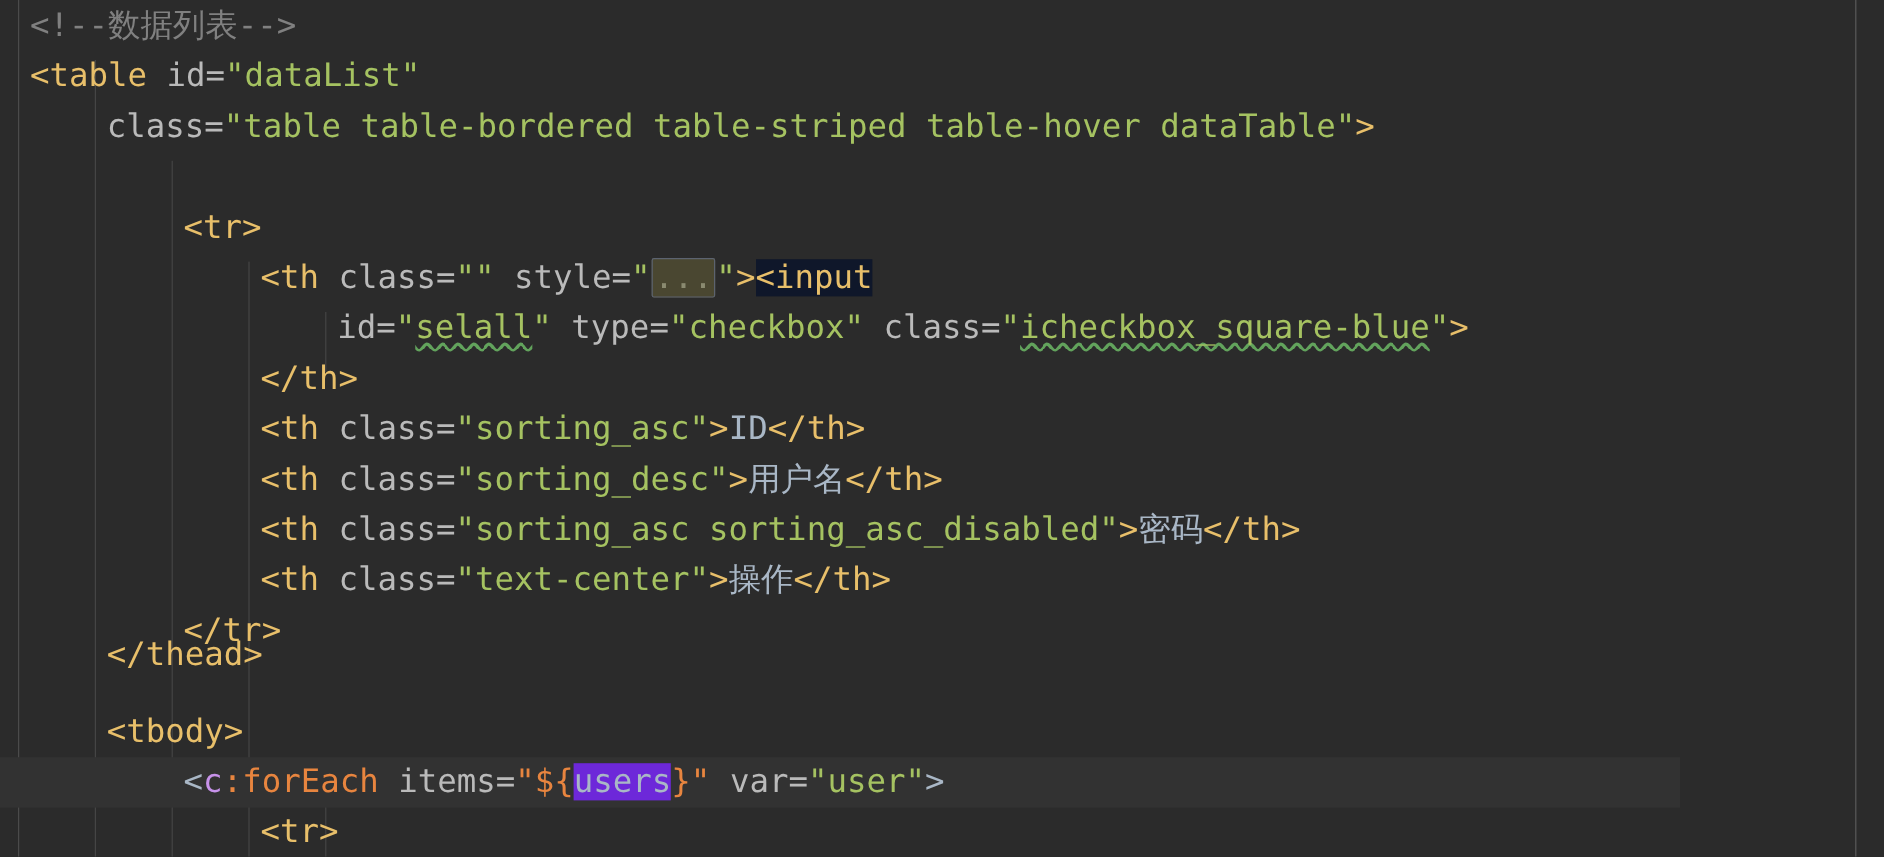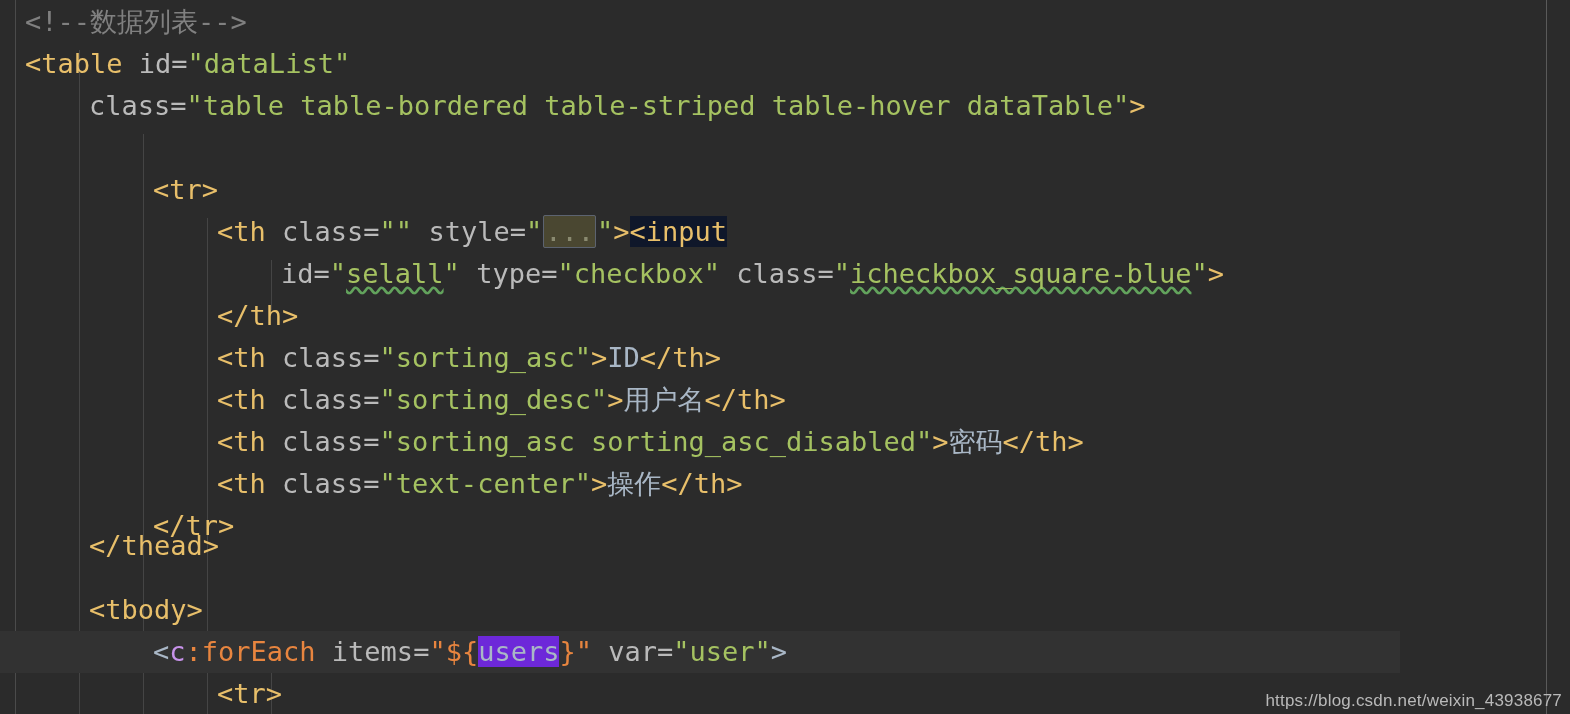--- a/index.html
+++ b/index.html
@@ -132,14 +132,13 @@
       <div class="line" style="top: 379px;"><span class="ind" style="width: 217px;"></span><span class="t-tag">&lt;th</span><span class="t-punct"> </span><span class="t-attr">class</span><span class="t-eq">=</span><span class="t-value">"sorting_desc"</span><span class="t-tag">&gt;</span><span class="t-text">用户名</span><span class="t-tag">&lt;/th&gt;</span></div>
       <div class="line" style="top: 421px;"><span class="ind" style="width: 217px;"></span><span class="t-tag">&lt;th</span><span class="t-punct"> </span><span class="t-attr">class</span><span class="t-eq">=</span><span class="t-value">"sorting_asc sorting_asc_disabled"</span><span class="t-tag">&gt;</span><span class="t-text">密码</span><span class="t-tag">&lt;/th&gt;</span></div>
       <div class="line" style="top: 463px;"><span class="ind" style="width: 217px;"></span><span class="t-tag">&lt;th</span><span class="t-punct"> </span><span class="t-attr">class</span><span class="t-eq">=</span><span class="t-value">"text-center"</span><span class="t-tag">&gt;</span><span class="t-text">操作</span><span class="t-tag">&lt;/th&gt;</span></div>
       <div class="line" style="top: 505px;"><span class="ind" style="width: 153px;"></span><span class="t-tag">&lt;/tr&gt;</span></div>
       <div class="line" style="top: 525px;"><span class="ind" style="width: 89px;"></span><span class="t-tag">&lt;/thead&gt;</span></div>
       <div class="line" style="top: 589px;"><span class="ind" style="width: 89px;"></span><span class="t-tag">&lt;tbody&gt;</span></div>
       <div class="line highlight" style="top: 631px;"><span class="ind" style="width: 153px;"></span><span class="t-angle">&lt;</span><span class="t-jstl-ns">c</span><span class="t-jstl-tag">:forEach</span><span class="t-punct"> </span><span class="t-attr">items</span><span class="t-eq">=</span><span class="t-el">"${</span><span class="t-el-inner hl-el">users</span><span class="t-el">}"</span><span class="t-punct"> </span><span class="t-attr">var</span><span class="t-eq">=</span><span class="t-value">"user"</span><span class="t-angle">&gt;</span></div>
       <div class="line" style="top: 673px;"><span class="ind" style="width: 217px;"></span><span class="t-tag">&lt;tr&gt;</span></div>
     </div>
 
-  <div id="watermark">https://blog.csdn.net/weixin_43938677</div>
 </div>
 
 </body></html>

